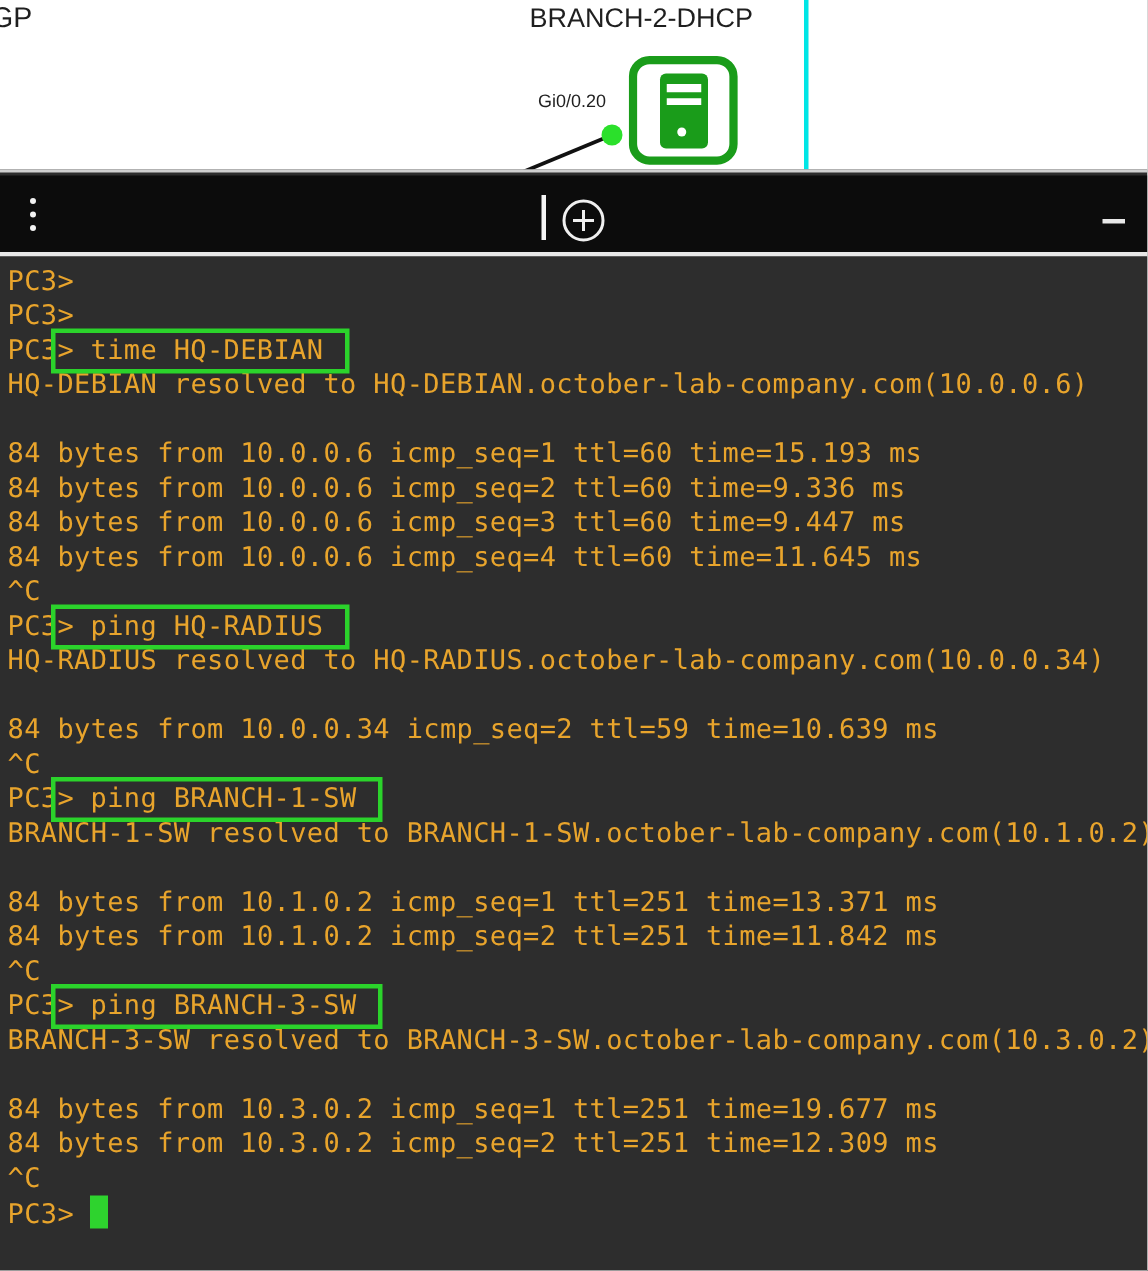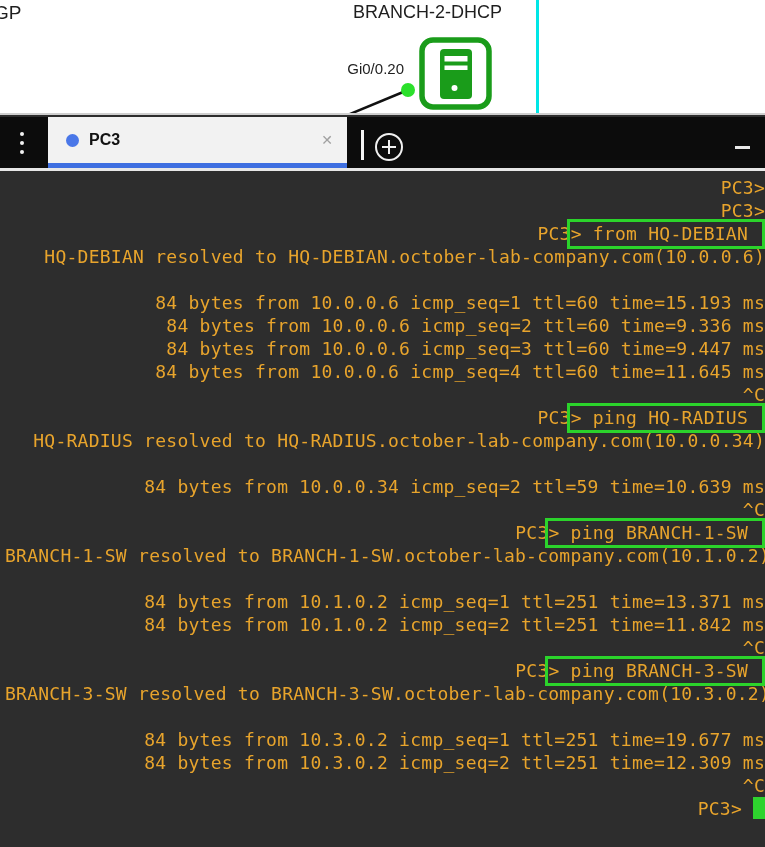--- a/index.html
+++ b/index.html
@@ -9,21 +9,21 @@
 
   
   #topo { position:absolute; left:0; top:0; width:765px; height:113px; overflow:hidden;text-decoration:underline; }
   #linksvg { position:absolute; left:0; top:0; }
   #cyanline { position:absolute; left:536px; top:0; width:3px; height:113px;
               background:var(--cyan_link,#00E6E6); }
   #gp { position:absolute; left:-6px; top:2px; font-size:19px; color:var(--label_text,#222); }
   #nodelabel { position:absolute; left:353px; top:2px; width:154px; 
                font-size:18px; color:var(--label_text,#222); }
   #ifacelabel { position:absolute; left:341px; top:60px; width:63px; text-align:right;
-                font-size:15px; color:var(--label_text,#222); }
+                font-size:12px; color:var(--label_text,#222); }
   #server { position:absolute; left:419px; top:37px; }
   .srv-border { fill:#fff; stroke:var(--node_green,#1A9C1A); }
   .srv-tower  { fill:var(--node_green,#1A9C1A); }
   #linkdot { position:absolute; left:401px; top:83px; width:14px; height:14px;
              border-radius:50%; background:var(--endpoint_green,#2BE02B); }
 
   
   #window { position:absolute; left:0; top:113px; width:765px; height:734px;
             background:var(--term_bg,#2D2D2D); border-top:2px solid #CFCFCF; }
   #titlebar { position:absolute; left:0; top:2px; width:765px; height:51px;
@@ -46,21 +46,21 @@
   #newtab::after  { content:""; position:absolute; left:11px; top:5px; width:2px; height:14px; background:#F0F0F0; }
   #minim { position:absolute; left:735px; top:29px; width:15px; height:3px; background:#E8E8E8; cursor:pointer; }
   #strip { position:absolute; left:0; top:53px; width:765px; height:3px; background:#E7E7E7; }
 
   
   #term { position:absolute; left:0; top:56px; width:765px; height:678px; overflow:hidden;
           padding:5px 0 0 5px; background:var(--term_bg,#2D2D2D);
           font-family:"DejaVu Sans Mono","Liberation Mono",monospace;
           font-size:18px; letter-spacing:0.25px; line-height:23px;
           color:var(--term_fg,#E8A42C); cursor:text; }
-  .tline { white-space:pre; min-height:23px; position:relative;text-align:right; }
+  .tline { white-space:pre; min-height:23px; position:relative; }
   .boxed { position:relative; z-index:1; display:inline;
            border:3px solid var(--highlight_green,#2BD32B);
            padding:1px 14px 2px 23px; margin-left:-15px; }
   .cursor { display:inline-block; width:12px; height:22px; margin-left:11px;
             vertical-align:-4px; background:var(--cursor_green,#2ED32E); }
 </style>
 </head>
 <body>
 
 <div id="root">
@@ -83,34 +83,29 @@
     <div id="linkdot"></div>
   </div>
 
   <div id="window">
     <div id="titlebar">
       <div id="menu">
           <i></i>
           <i></i>
           <i></i>
         </div>
-      <div id="tab">
-        <span class="tdot"></span>
-        <span class="ttitle">PC3</span>
-        <span class="tclose">✕</span>
-      </div>
       <div id="tabsep"></div>
       <div id="newtab"></div>
       <div id="minim"></div>
     </div>
     <div id="strip"></div>
     <div id="term">
         <div class="tline">PC3&gt;</div>
         <div class="tline">PC3&gt;</div>
-        <div class="tline"><span>PC3&gt;</span><span class="boxed">from HQ-DEBIAN</span></div>
+        <div class="tline"><span>PC3&gt;</span><span class="boxed">time HQ-DEBIAN</span></div>
         <div class="tline">HQ-DEBIAN resolved to HQ-DEBIAN.october-lab-company.com(10.0.0.6)</div>
         <div class="tline">&nbsp;</div>
         <div class="tline">84 bytes from 10.0.0.6 icmp_seq=1 ttl=60 time=15.193 ms</div>
         <div class="tline">84 bytes from 10.0.0.6 icmp_seq=2 ttl=60 time=9.336 ms</div>
         <div class="tline">84 bytes from 10.0.0.6 icmp_seq=3 ttl=60 time=9.447 ms</div>
         <div class="tline">84 bytes from 10.0.0.6 icmp_seq=4 ttl=60 time=11.645 ms</div>
         <div class="tline">^C</div>
         <div class="tline"><span>PC3&gt;</span><span class="boxed">ping HQ-RADIUS</span></div>
         <div class="tline">HQ-RADIUS resolved to HQ-RADIUS.october-lab-company.com(10.0.0.34)</div>
         <div class="tline">&nbsp;</div>

